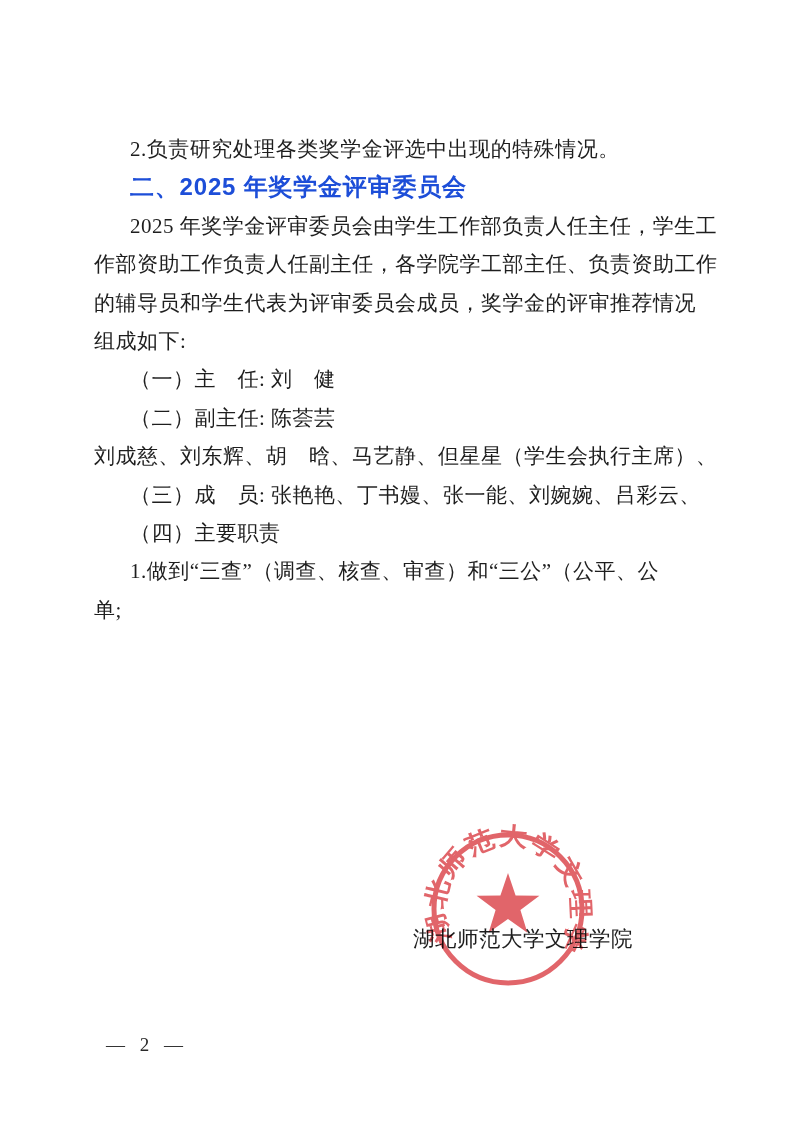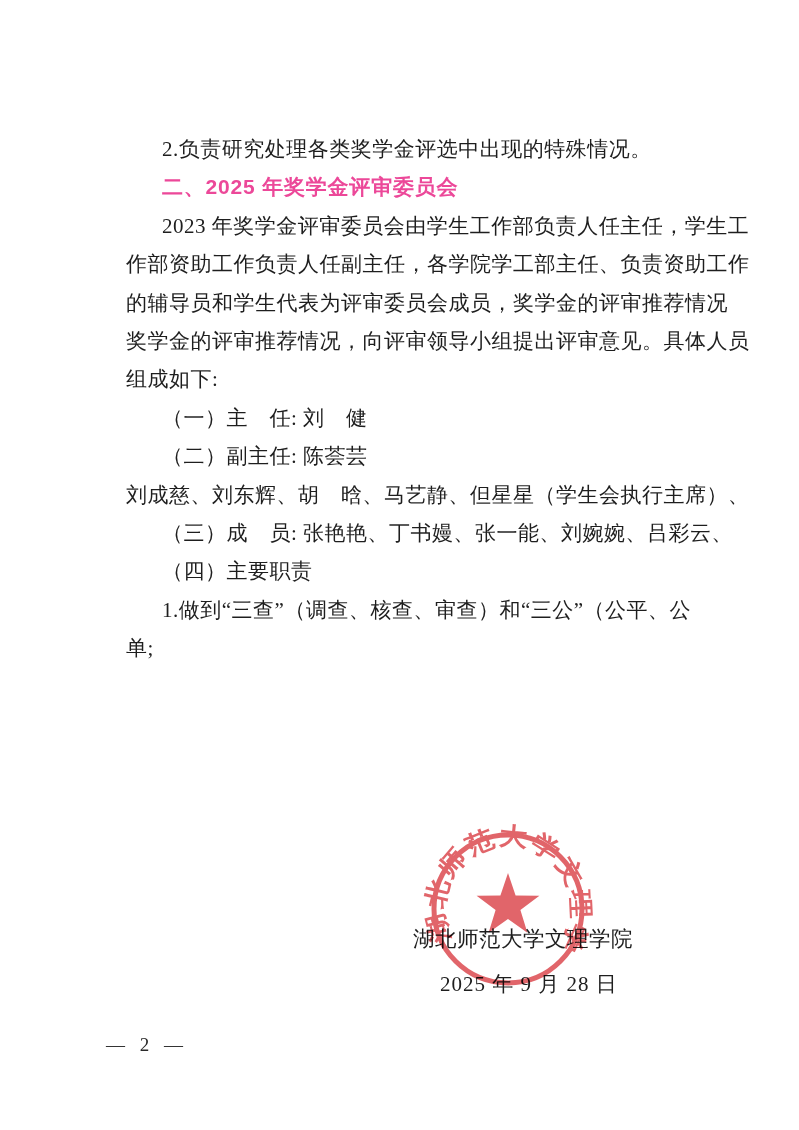--- a/index.html
+++ b/index.html
@@ -10,40 +10,40 @@
   body {
     position: relative;
     width: 799px;
     height: 1130px;
     overflow: hidden;
     font-family: "Liberation Serif", serif;
     color: #1e1e1e;
   }
   .doc-body {
     position: absolute;
-    left: 126px;
+    left: 94px;
     top: 130px;
     width: 584px;
   }
   .doc-line {
     margin: 0;
     font-size: 21px;
     line-height: 38.4px;
     letter-spacing: 0.5px;
     white-space: nowrap;
   }
   .doc-line.indent {
     text-indent: 36px;
   }
   .doc-line.heading {
     font-family: "Liberation Sans", sans-serif;
     font-weight: bold;
-    font-size: 21px;
+    font-size: 24px;
     letter-spacing: 0.8px;
-    color: #ec4899;
+    color: #1d4ed8;
   }
   .signature-block {
     position: absolute;
     left: 413px;
     top: 924px;
     z-index: 1;
   }
   .signature-org {
     margin: 0;
     font-size: 21.5px;
@@ -82,37 +82,35 @@
     color: #2a2a2a;
     white-space: nowrap;
   }
 </style>
 </head>
 <body>
 
 <div class="doc-body">
   <p class="doc-line indent">2.负责研究处理各类奖学金评选中出现的特殊情况。</p>
   <p class="doc-line indent heading">二、2025 年奖学金评审委员会</p>
-  <p class="doc-line indent">2023 年奖学金评审委员会由学生工作部负责人任主任，学生工</p>
+  <p class="doc-line indent">2025 年奖学金评审委员会由学生工作部负责人任主任，学生工</p>
   <p class="doc-line">作部资助工作负责人任副主任，各学院学工部主任、负责资助工作</p>
   <p class="doc-line">的辅导员和学生代表为评审委员会成员，奖学金的评审推荐情况</p>
-  <p class="doc-line">奖学金的评审推荐情况，向评审领导小组提出评审意见。具体人员</p>
   <p class="doc-line">组成如下:</p>
   <p class="doc-line indent">（一）主　任: 刘　健</p>
   <p class="doc-line indent">（二）副主任: 陈荟芸</p>
   <p class="doc-line">刘成慈、刘东辉、胡　晗、马艺静、但星星（学生会执行主席）、</p>
   <p class="doc-line indent">（三）成　员: 张艳艳、丁书嫚、张一能、刘婉婉、吕彩云、</p>
   <p class="doc-line indent">（四）主要职责</p>
   <p class="doc-line indent">1.做到“三查”（调查、核查、审查）和“三公”（公平、公</p>
   <p class="doc-line">单;</p>
 </div>
 
 <div class="signature-block">
   <p class="signature-org">湖北师范大学文理学院</p>
-  <p class="signature-date">2025 年 9 月 28 日</p>
 </div>
 
 <svg class="seal" viewBox="0 0 190 190" xmlns="http://www.w3.org/2000/svg">
   <circle cx="95" cy="95" r="74" fill="none" stroke="#dd4f55" stroke-width="5"></circle>
   <path id="sealArcPath" fill="none" d="M 42.6 131.7 A 64 64 0 1 1 147.4 131.7"></path>
   <text font-size="25" fill="#dd4f55" letter-spacing="2">
     <textPath href="#sealArcPath" startOffset="8" textLength="305" lengthAdjust="spacingAndGlyphs">湖北师范大学文理学院</textPath>
   </text>
   <polygon fill="#dd4f55" points="95,59 102.6,81.5 126.4,81.8 107.4,96 114.4,118.7 95,105 75.6,118.7 82.6,96 63.6,81.8 87.4,81.5"></polygon>
 </svg>

